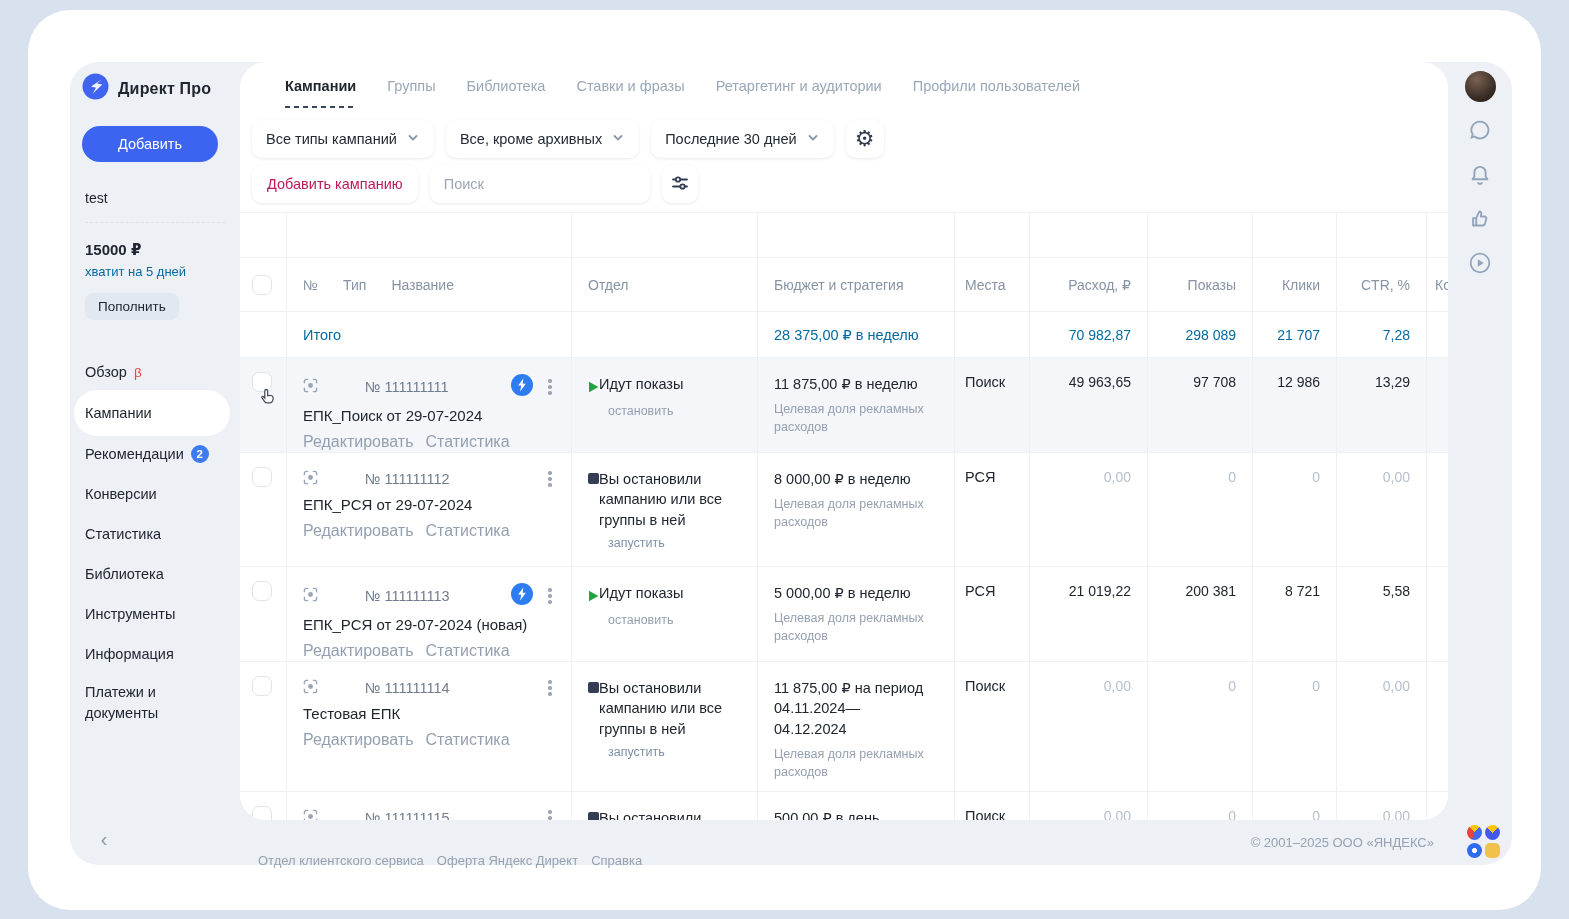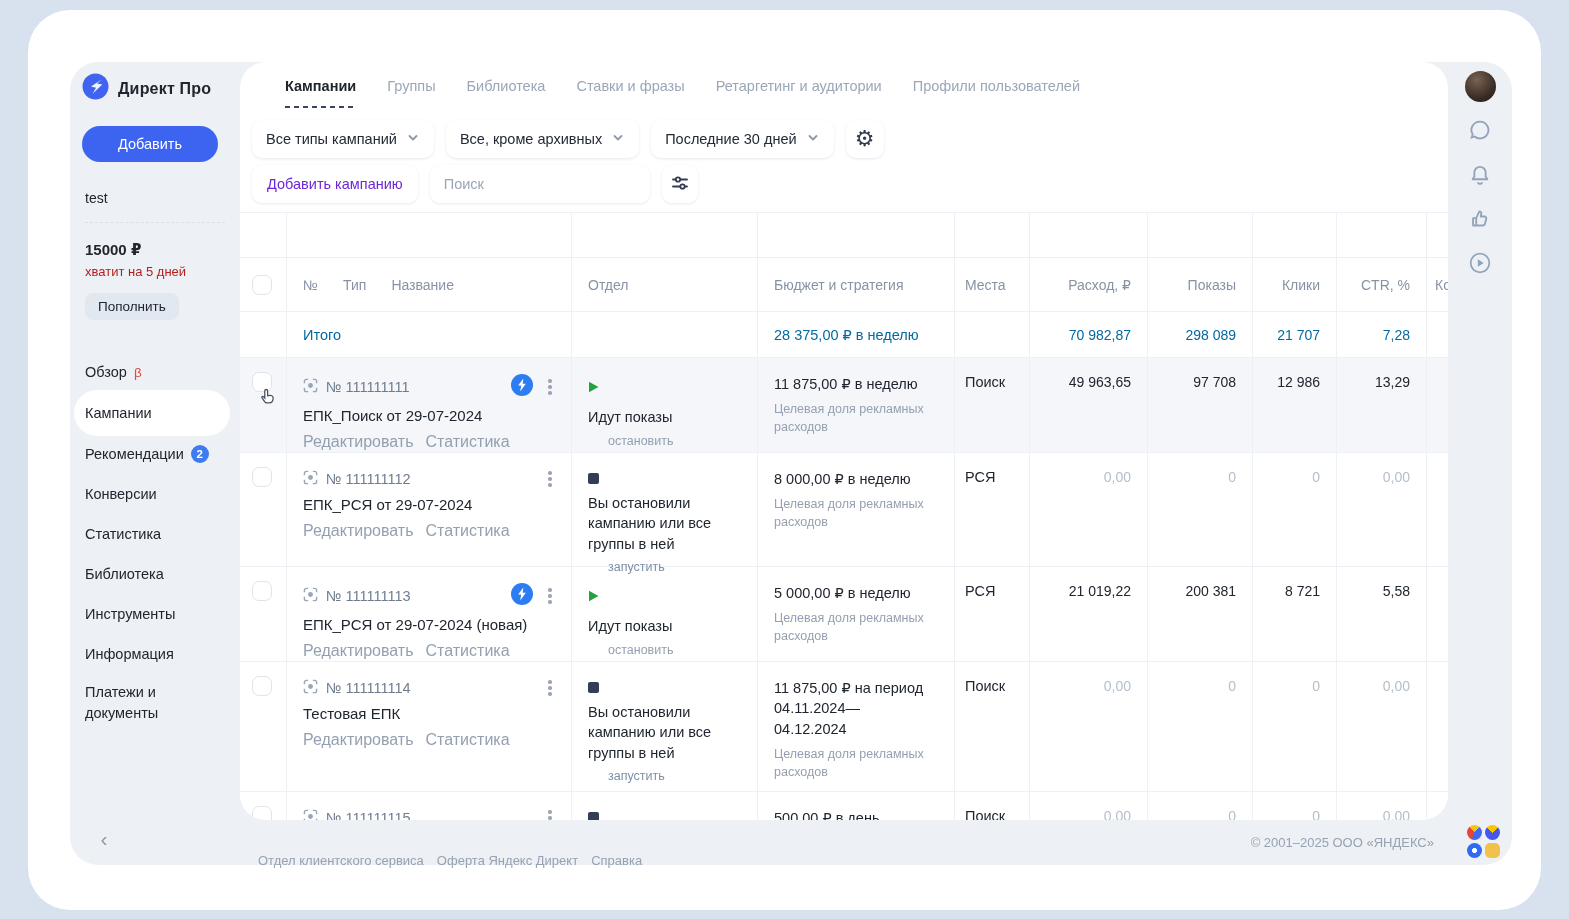--- a/index.html
+++ b/index.html
@@ -24,21 +24,21 @@
   .logo-row { display:flex; align-items:center; gap:9px; padding:11px 0 0 12px; }
   .logo-text { font-size:16px; font-weight:700; letter-spacing:.2px; }
   .add-btn {
     display:block; margin:22px 0 0 12px; width:136px; height:36px;
     background:#3d63f1; color:#fff; border:none; border-radius:18px;
     font-size:14.5px; font-weight:500; font-family:inherit; cursor:pointer;
   }
   .account { margin:28px 0 0 15px; font-size:14px; font-weight:400; }
   .side-divider { margin:16px 15px 0 15px; border-top:1px dashed #d9e0ea; }
   .balance { margin:18px 0 0 15px; font-size:15px; font-weight:700; }
-  .balance-note { margin:5px 0 0 15px; font-size:13px; color:#b91c1c; }
+  .balance-note { margin:5px 0 0 15px; font-size:13px; color:#0369a1; }
   .topup-btn {
     display:inline-block; margin:14px 0 0 15px; padding:6px 13px;
     background:#e2e8f0; border:none; border-radius:8px;
     font-size:13.5px; font-family:inherit; color:#20262f; cursor:pointer;
   }
   .nav { list-style:none; margin-top:32px; }
   .nav li {
     display:flex; align-items:center; gap:7px;
     min-height:40px; padding-left:15px; font-size:14.5px; font-weight:500; cursor:pointer;
   }
@@ -79,21 +79,21 @@
   }
   .icon-btn {
     display:flex; align-items:center; justify-content:center;
     width:38px; height:38px; background:#fff; border:none; border-radius:10px;
     cursor:pointer; box-shadow:0 1px 3px rgba(27,43,66,.10);
   }
   .gear-glyph { font-size:22px; color:#323c50; line-height:1; font-family:"DejaVu Sans",sans-serif; }
   .toolbar { display:flex; gap:12px; padding:7px 0 0 12px; height:45px; }
   .btn-plain {
     height:38px; padding:0 15px; background:#fff; border:none; border-radius:10px;
-    font-size:14.5px; font-family:inherit; color:#6d28d9; cursor:pointer;
+    font-size:14.5px; font-family:inherit; color:#be185d; cursor:pointer;
     box-shadow:0 1px 3px rgba(27,43,66,.10);
   }
   .search-input {
     width:220px; height:38px; padding:0 14px; border:none; border-radius:10px;
     background:#fff; box-shadow:0 1px 3px rgba(27,43,66,.10);
     font-size:14.5px; font-family:inherit; color:#222a36;
   }
   .search-input::placeholder { color:#9aa6b6; }
   
   .table { position:absolute; left:0; top:150px; width:1208px; }
@@ -116,29 +116,29 @@
   .totals .cell { color:#0369a1; }
   .drow .cell { padding-top:16px; }
   .drow .c0 { padding-top:14px; }
   .cb {
     display:block; margin-left:12px; width:20px; height:20px;
     border:1.5px solid #dfe4ea; border-radius:7px; background:#fff; cursor:pointer;
   }
   .thead .cb { margin-top:0; }
   .name-cell { padding-left:16px; padding-right:10px; }
   .row-line1 { display:flex; align-items:center; gap:8px; }
-  .row-num { font-size:14.5px; color:#707c8d; white-space:nowrap; }
+  .row-num { font-size:14.5px; color:#707c8d; white-space:nowrap;margin-left:39px; }
   .spacer { flex:1; }
   .kebab-btn { background:none; border:none; cursor:pointer; width:18px; height:20px; display:flex; align-items:center; justify-content:center; margin-right:2px; }
   .kebab { width:3.5px; height:3.5px; border-radius:50%; background:#9aa5b6; box-shadow:0 6px 0 #9aa5b6,0 -6px 0 #9aa5b6; }
   .camp-name { margin-top:6px; font-size:15px; color:#20262f; line-height:1.35; }
   .row-links { margin-top:7px; display:flex; gap:12px; font-size:16px; color:#94a0b0; }
   .row-links span { cursor:pointer; }
   .status-cell { padding-left:16px; padding-right:14px; font-size:14.5px; }
-  .status-line { display:flex; gap:9px; line-height:1.4;flex-direction:column; }
+  .status-line { display:flex; line-height:1.4; }
   .status-ic { flex:0 0 auto; margin-top:4px; }
   .stop-sq { width:11px; height:11px; border-radius:2px; background:#333e56; margin-top:4px; flex:0 0 auto; }
   .status-action { margin-top:6px; padding-left:20px; font-size:12.5px; color:#94a0b0; cursor:pointer; }
   .status-action.start { color:#7b90a9; }
   .budget-cell { padding-left:16px; padding-right:18px; }
   .budget-main { font-size:14.5px; line-height:1.4; }
   .budget-strategy { margin-top:6px; font-size:12.5px; color:#95a0b0; line-height:1.45; }
   .places-cell { padding-left:10px; font-size:14.5px; }
   .drow .num { align-items:flex-start; display:flex; }
   .muted { color:#b4bfcc; }

